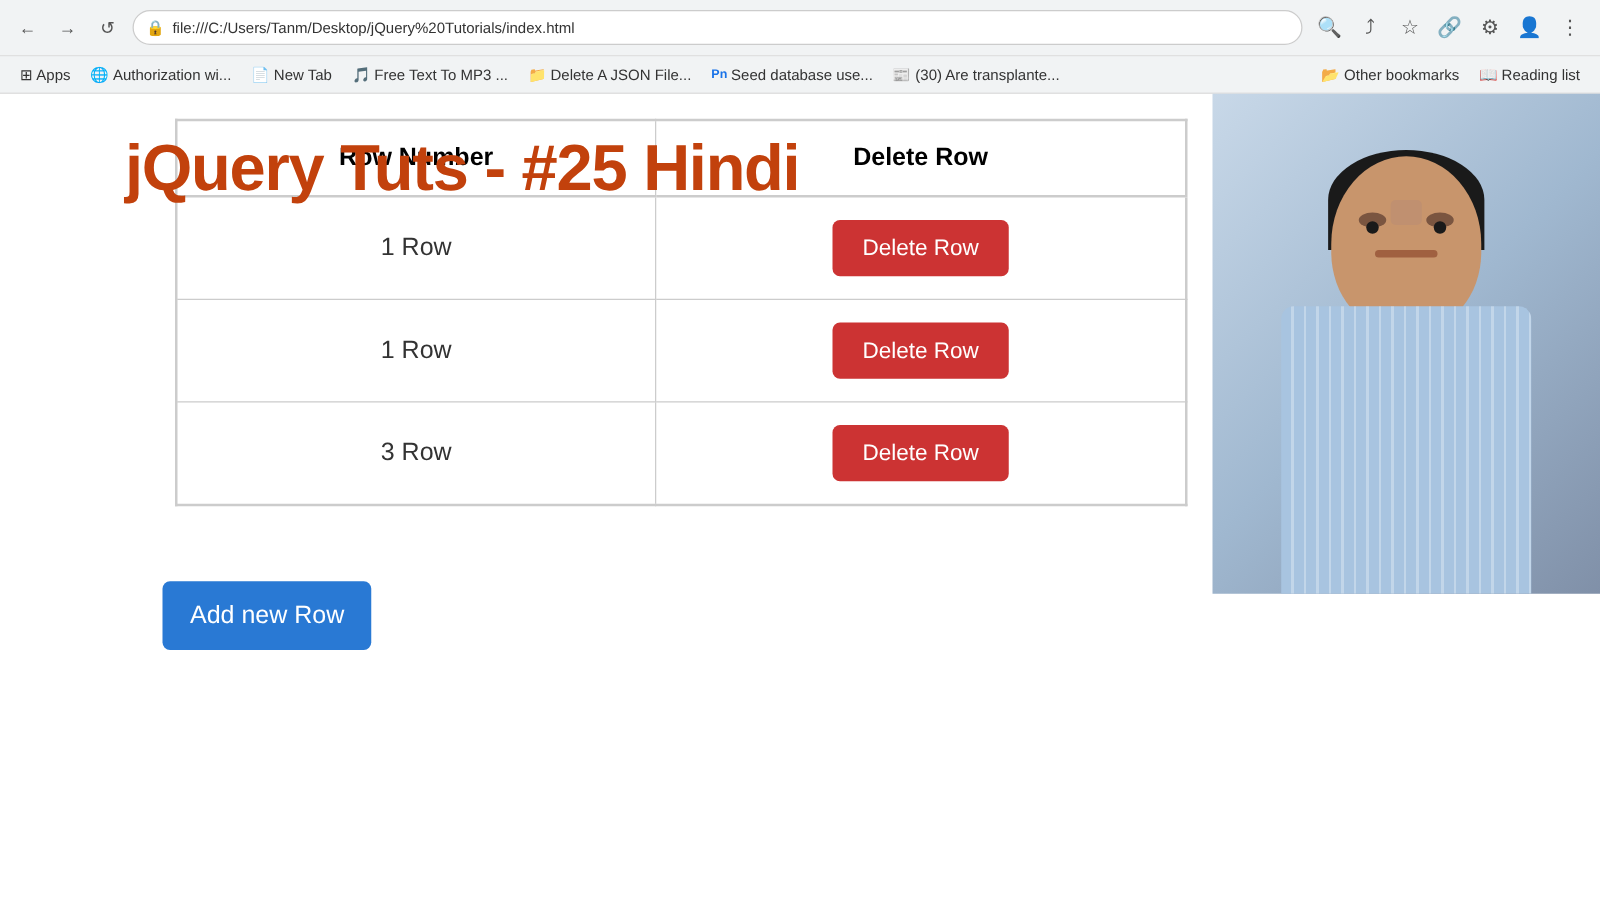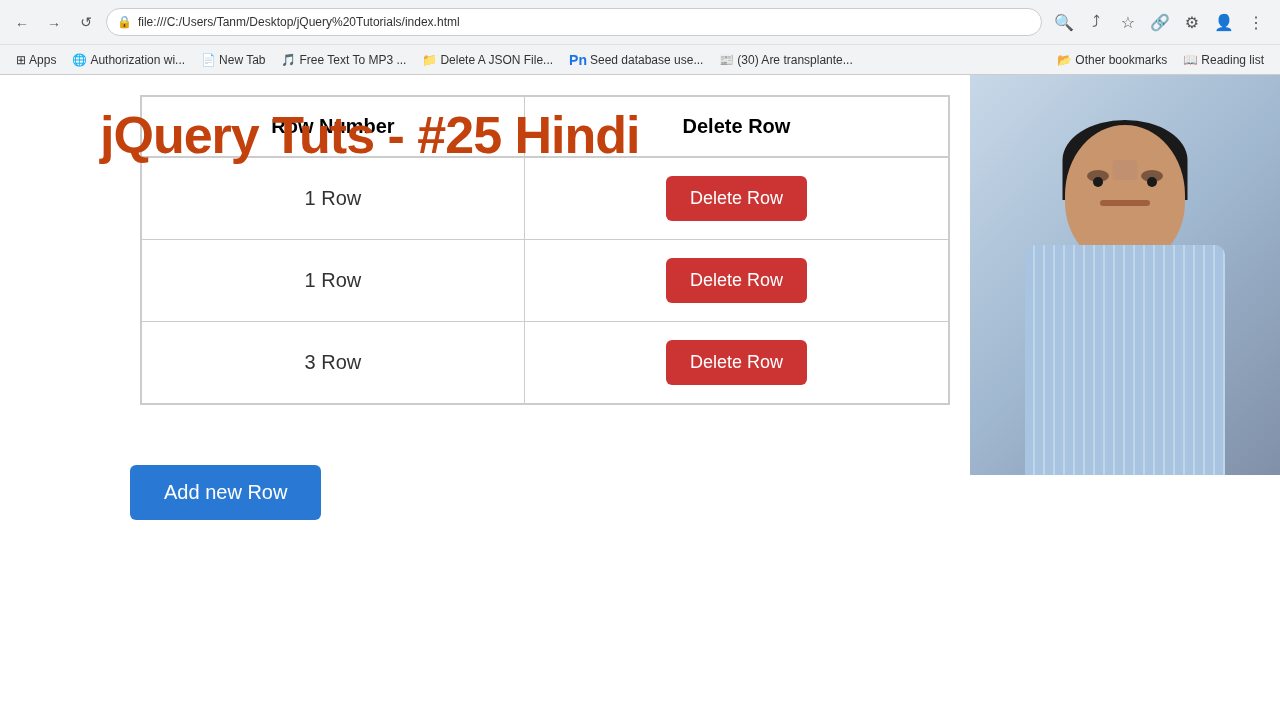--- a/index.html
+++ b/index.html
@@ -213,21 +213,21 @@
     }
 
     .add-row-btn {
       position: absolute;
       left: 130px;
       top: 390px;
       background: #2979d4;
       color: #fff;
       border: none;
       border-radius: 6px;
-      padding: 16px 34px;
+      padding: 16px 22px;
       font-size: 20px;
       cursor: pointer;
       font-weight: 500;
     }
   </style>
 </head>
 <body>
 
 <div class="browser-chrome">
   <div class="browser-toolbar">
@@ -263,21 +263,21 @@
     </div>
     <div class="bookmark-item">
       <span class="bookmark-icon">🎵</span>
       <span>Free Text To MP3 ...</span>
     </div>
     <div class="bookmark-item">
       <span class="bookmark-icon">📁</span>
       <span>Delete A JSON File...</span>
     </div>
     <div class="bookmark-item">
-      <span class="bookmark-icon" style="font-size:14px;font-weight:bold;color:#1a73e8;">Pn</span>
+      <span class="bookmark-icon" style="font-size:10px;font-weight:bold;color:#1a73e8;">Pn</span>
       <span>Seed database use...</span>
     </div>
     <div class="bookmark-item">
       <span class="bookmark-icon">📰</span>
       <span>(30) Are transplante...</span>
     </div>
     <div style="margin-left:auto;display:flex;gap:4px;">
       <div class="bookmark-item">
         <span>📂</span>
         <span>Other bookmarks</span>

